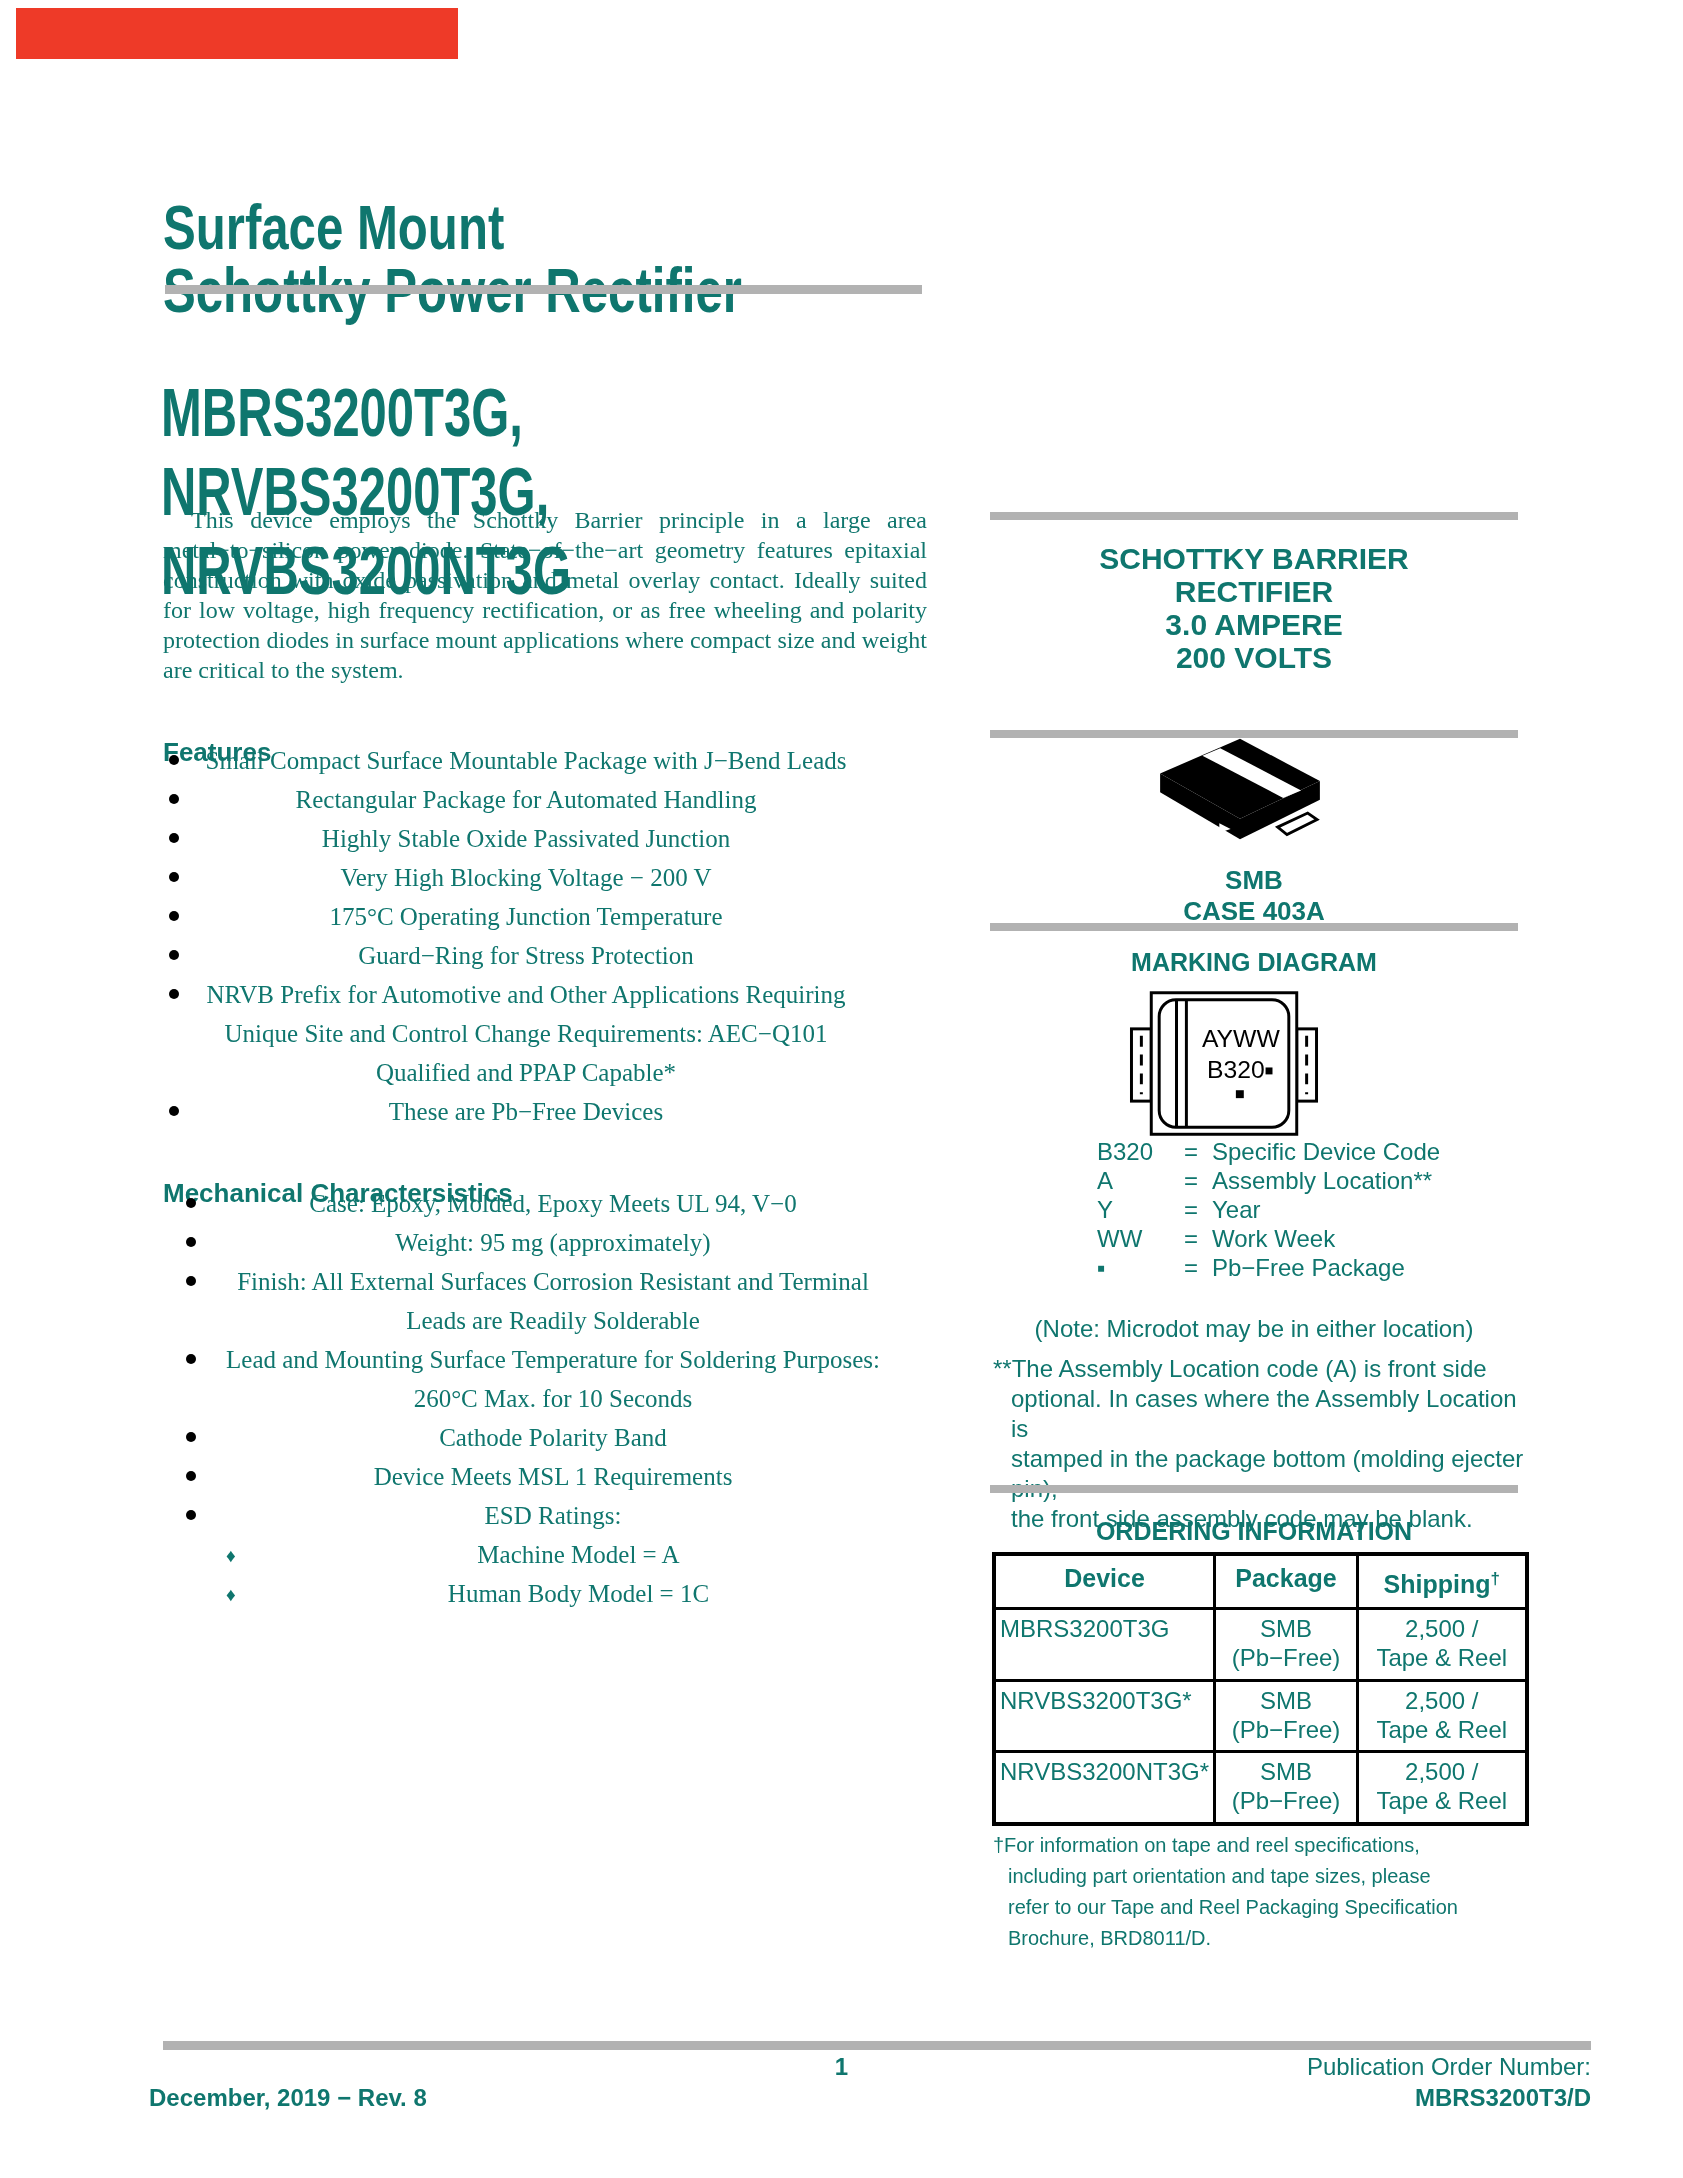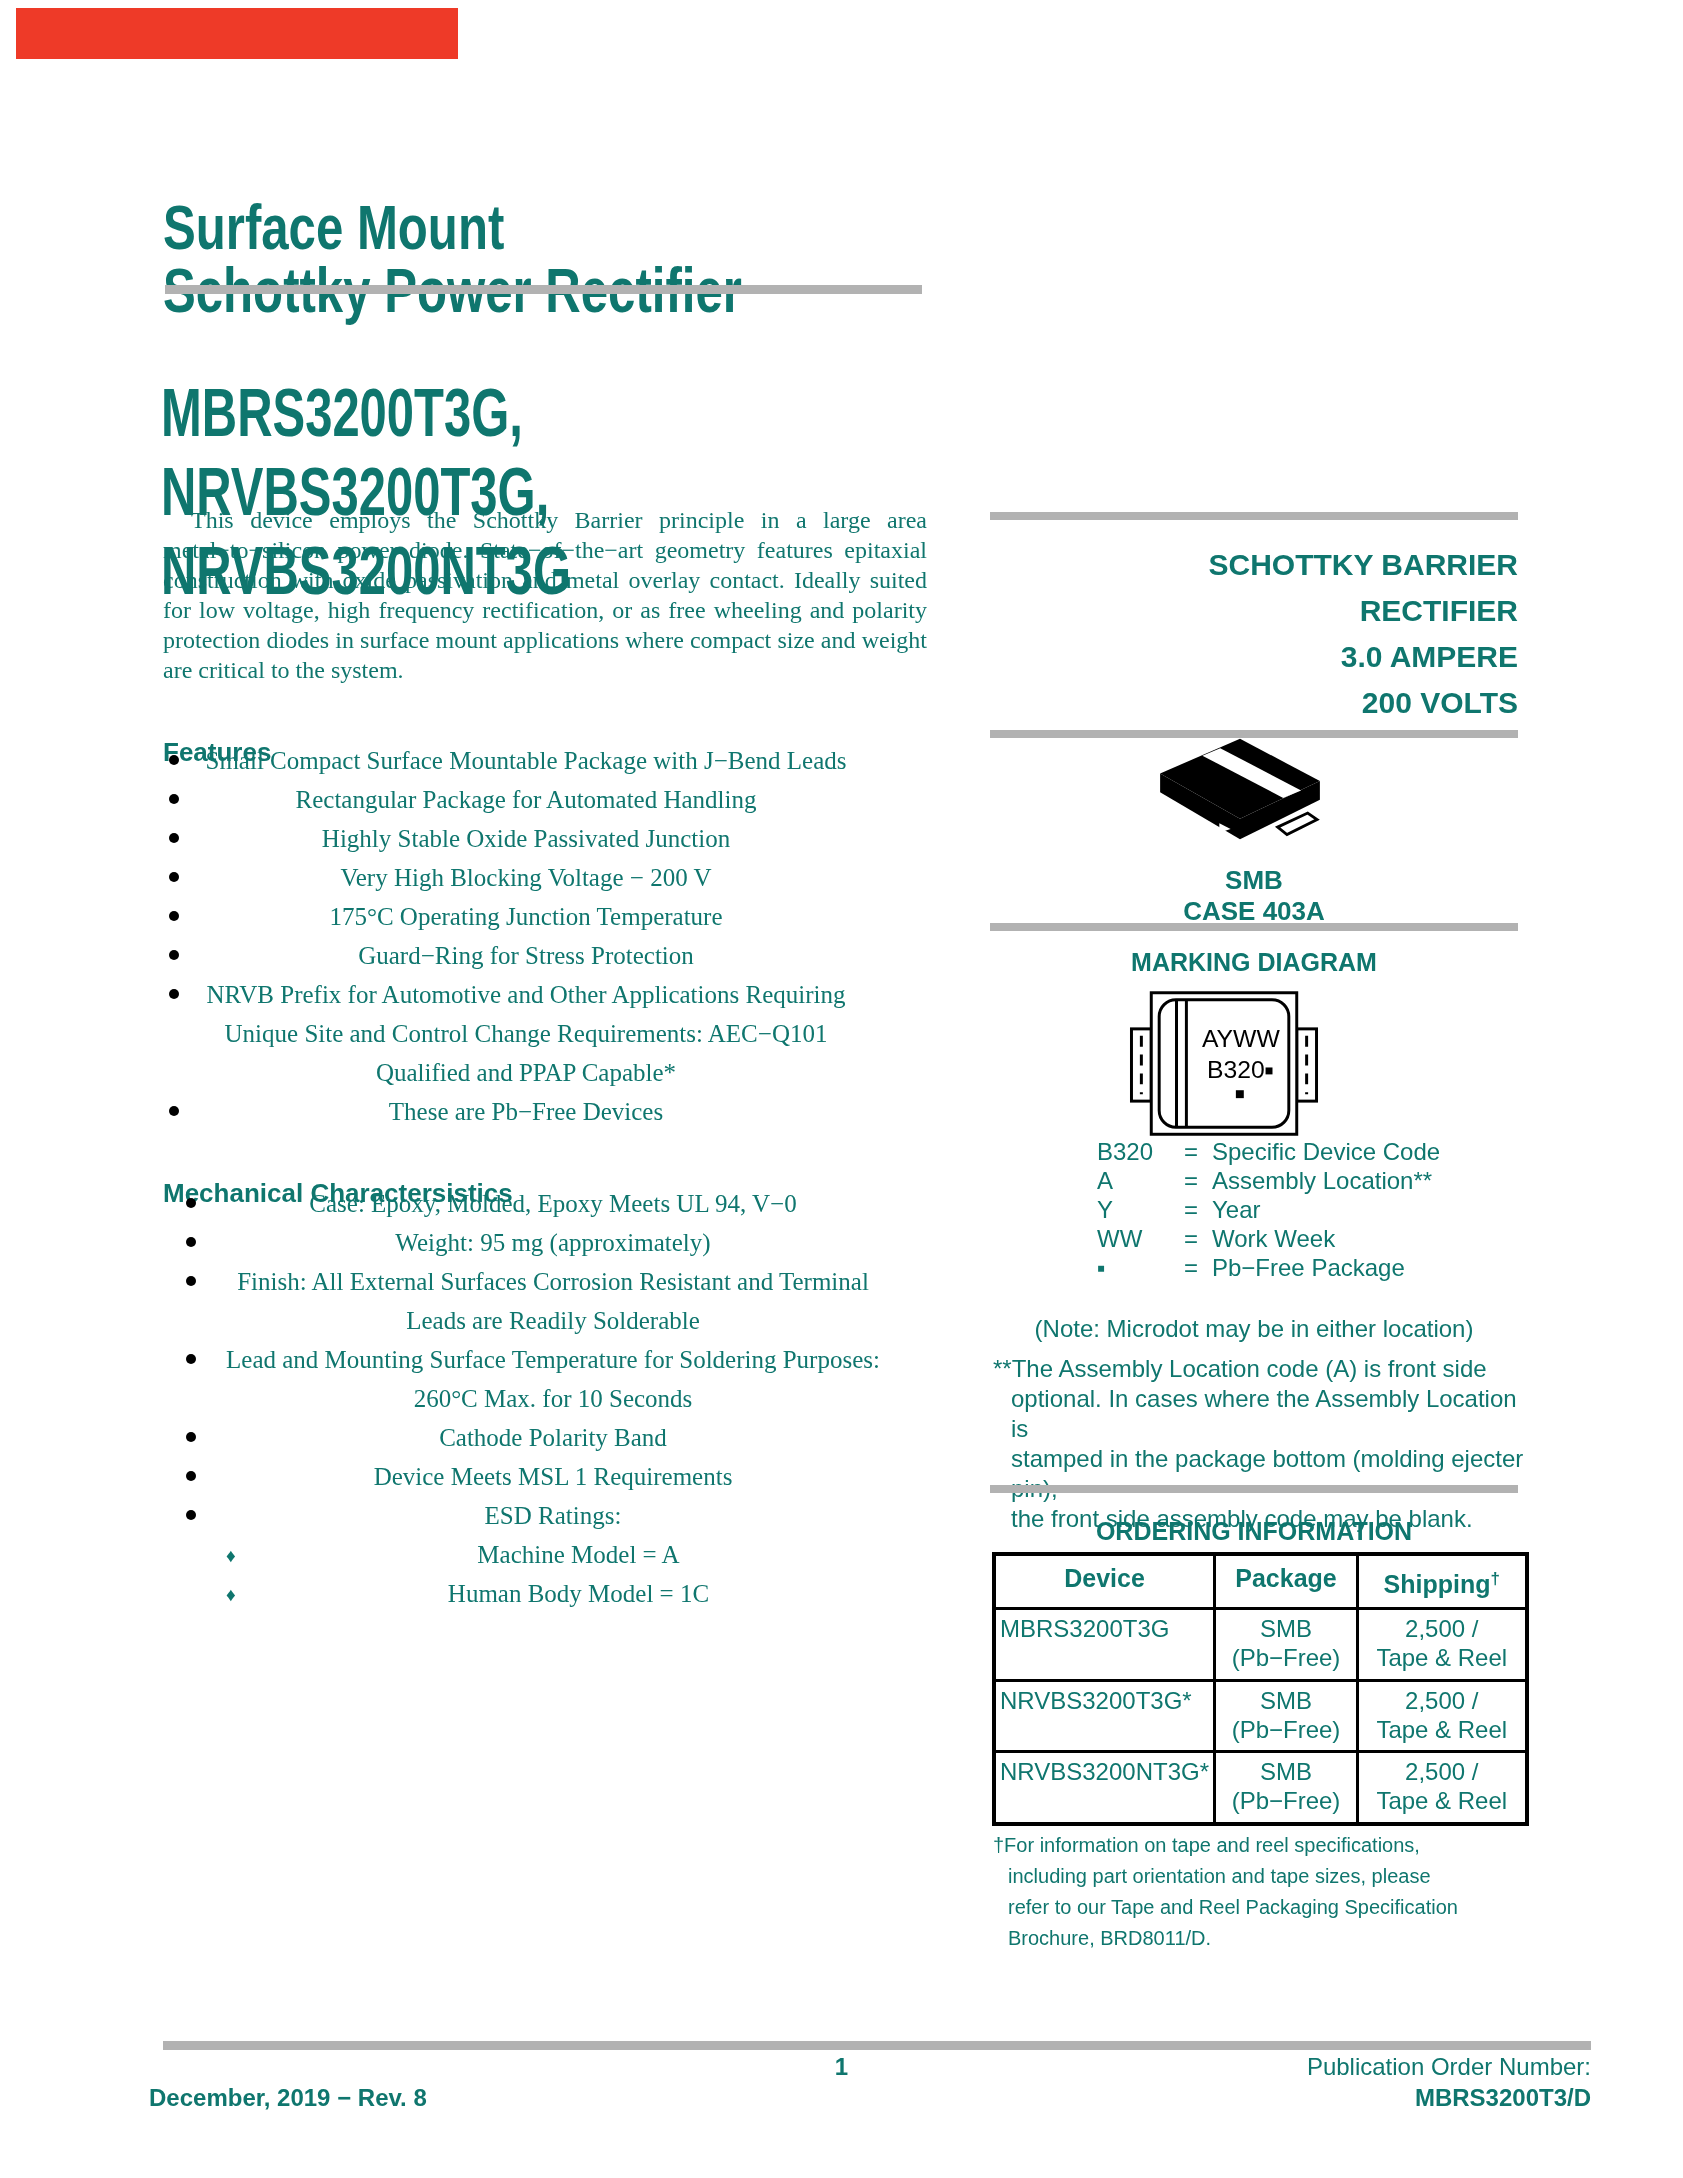--- a/index.html
+++ b/index.html
@@ -31,21 +31,21 @@
   ul.bullets li{position:relative;padding-left:33px;text-align:center;}
   ul.bullets li::before{content:"";position:absolute;left:6px;top:14px;width:10px;height:10px;
                         border-radius:50%;background:#000;}
   ul.bullets li.sub{padding-left:84px;}
   ul.bullets li.sub::before{content:"\2666";background:none;border-radius:0;width:auto;height:auto;
                         left:46px;top:1px;font-size:19px;}
 
   
   .rc-bar{left:990px;width:528px;height:8px;background:#b2b2b2;}
   .bar1{top:512px;} .bar2{top:730px;} .bar3{top:923px;} .bar4{top:1485px;}
-  .banner{left:990px;top:542px;width:528px;font-size:30px;font-weight:bold;line-height:46px;text-align:right;}
+  .banner{left:990px;top:542px;width:528px;font-size:30px;font-weight:bold;line-height:33px;}
   .pkg-3d{left:1146px;top:731px;}
   .pkg-label{left:990px;top:865px;width:528px;font-size:26px;font-weight:bold;line-height:31px;}
   .marking-heading{left:990px;top:948px;width:528px;font-size:25px;font-weight:bold;}
   .marking-svg{left:1129px;top:990px;}
   .legend{left:1097px;top:1137px;font-size:24px;line-height:29px;}
   .legend-row{display:flex;}
   .legend-key{width:87px;}
   .legend-eq{width:28px;}
   .legend-note{left:990px;top:1315px;width:528px;font-size:24px;}
   .asm-note{left:993px;top:1354px;width:527px;font-size:24px;line-height:30px;

